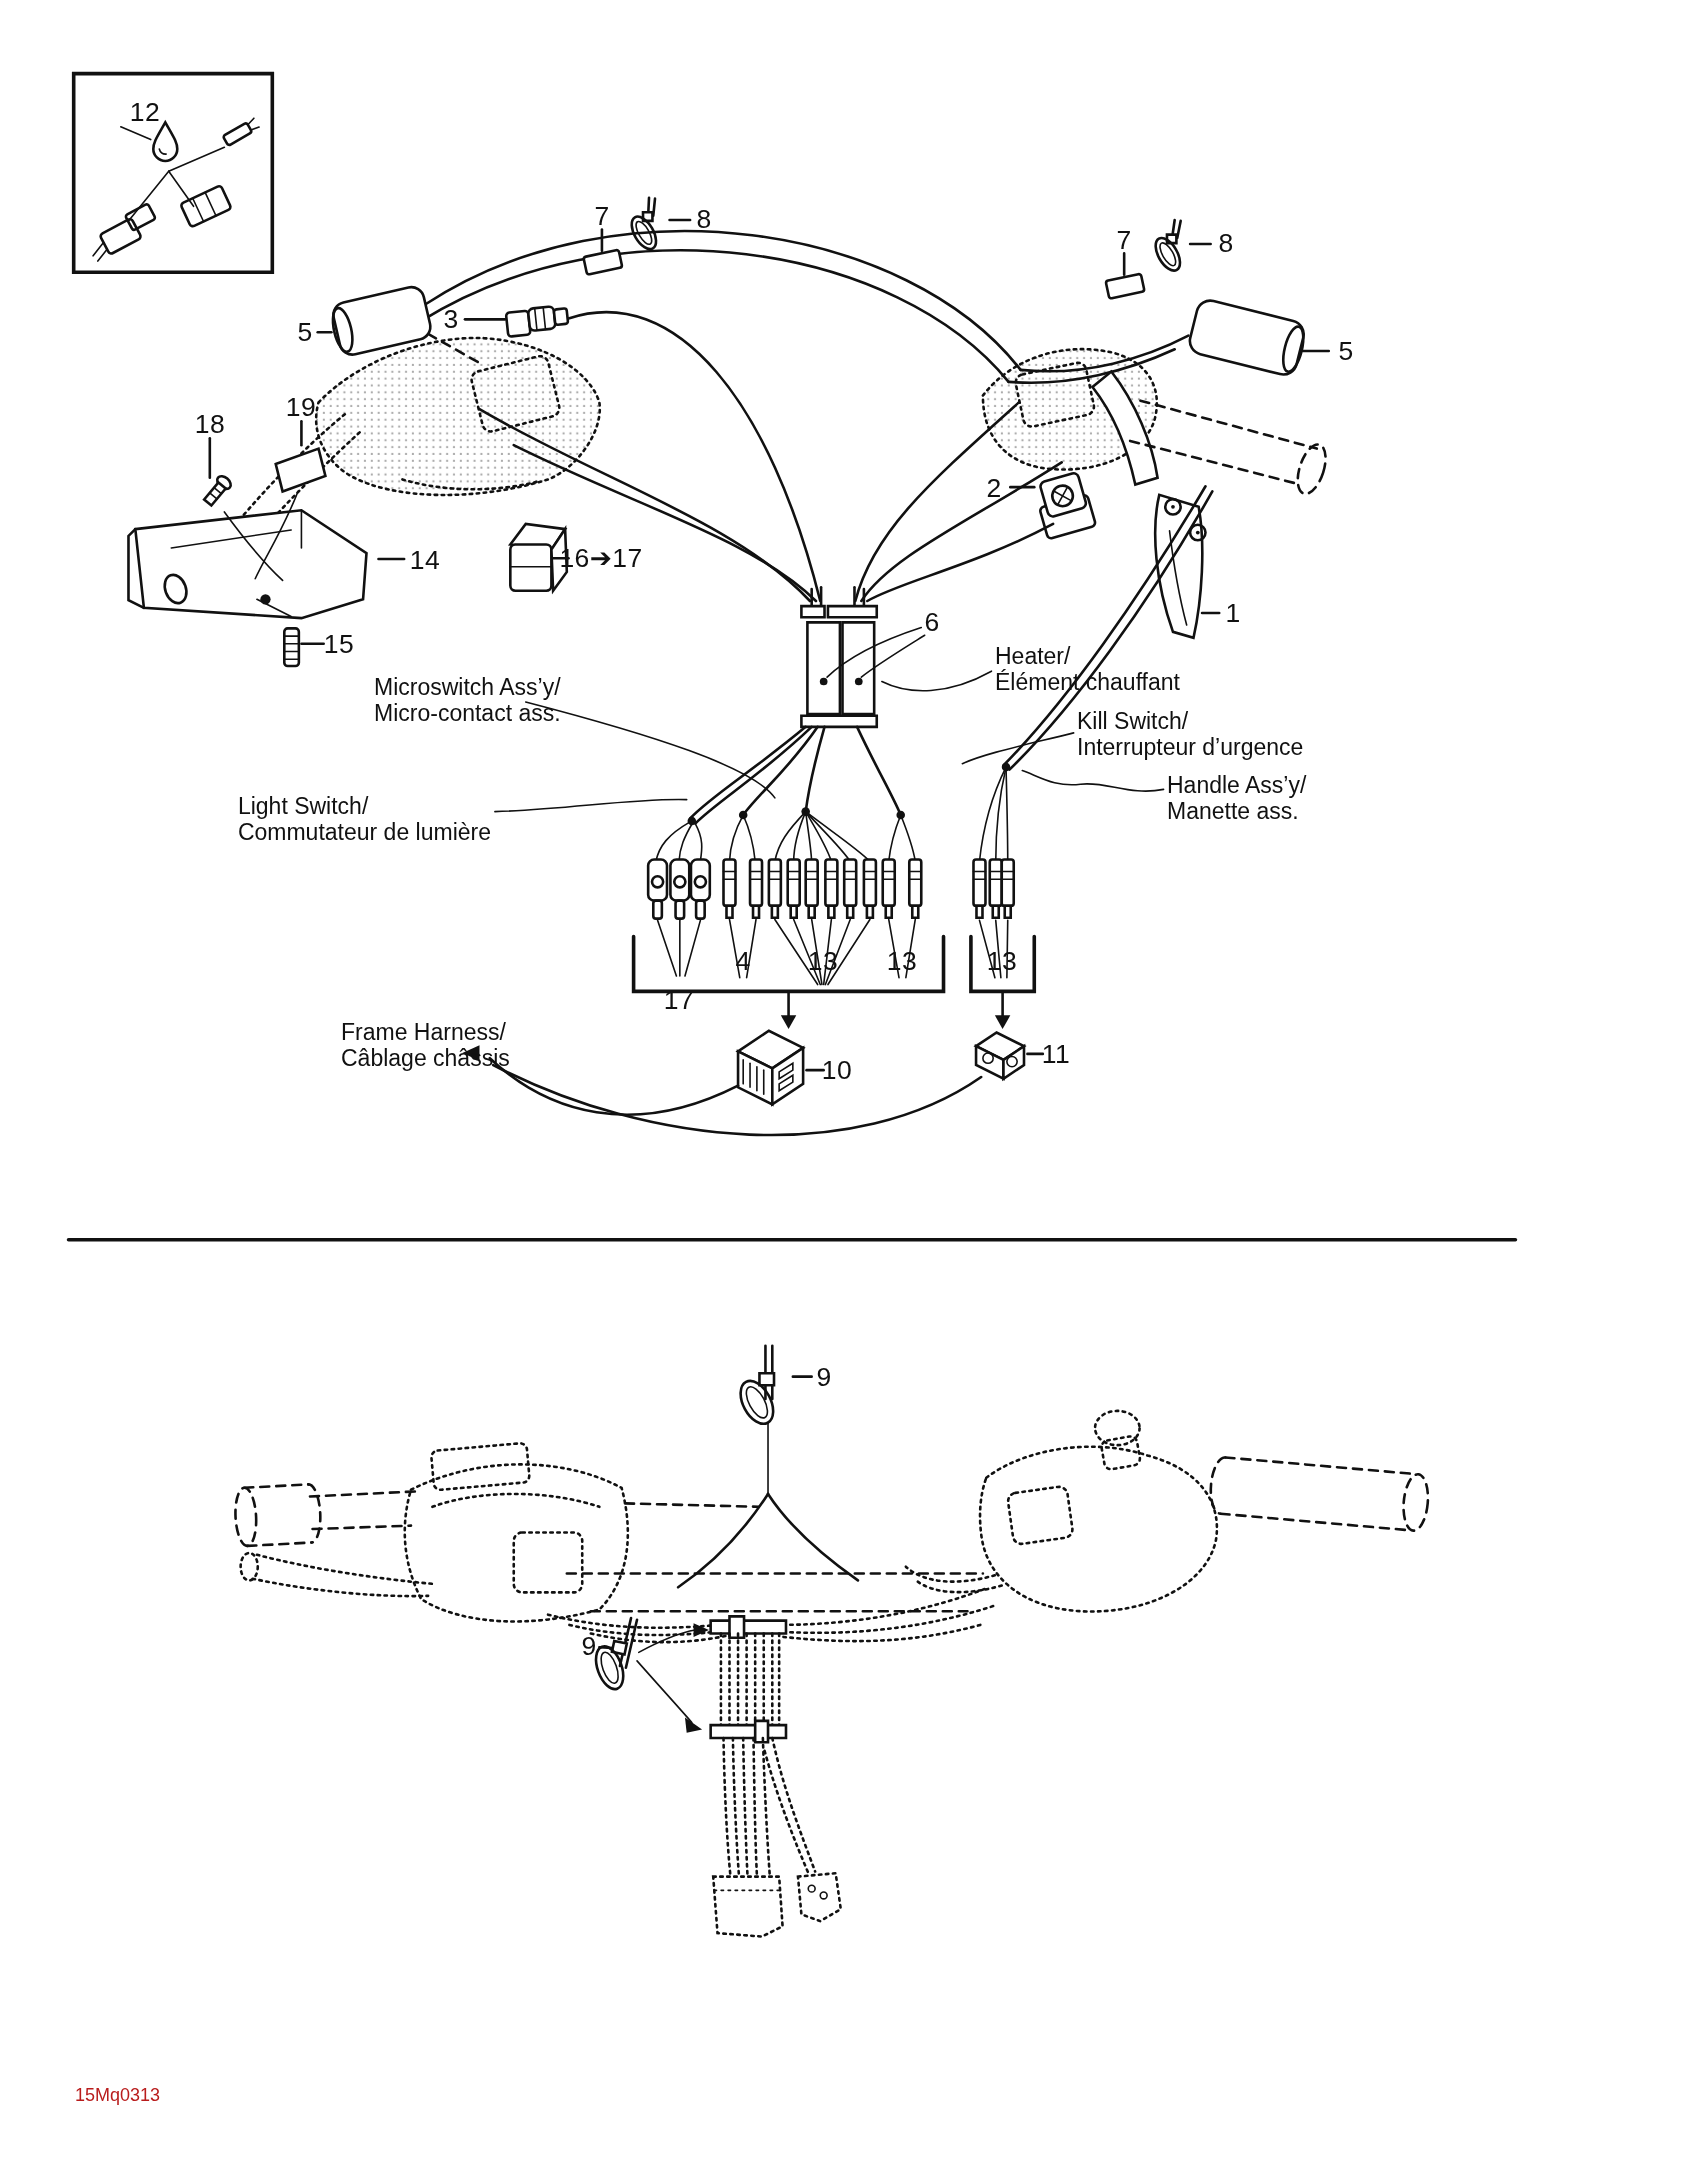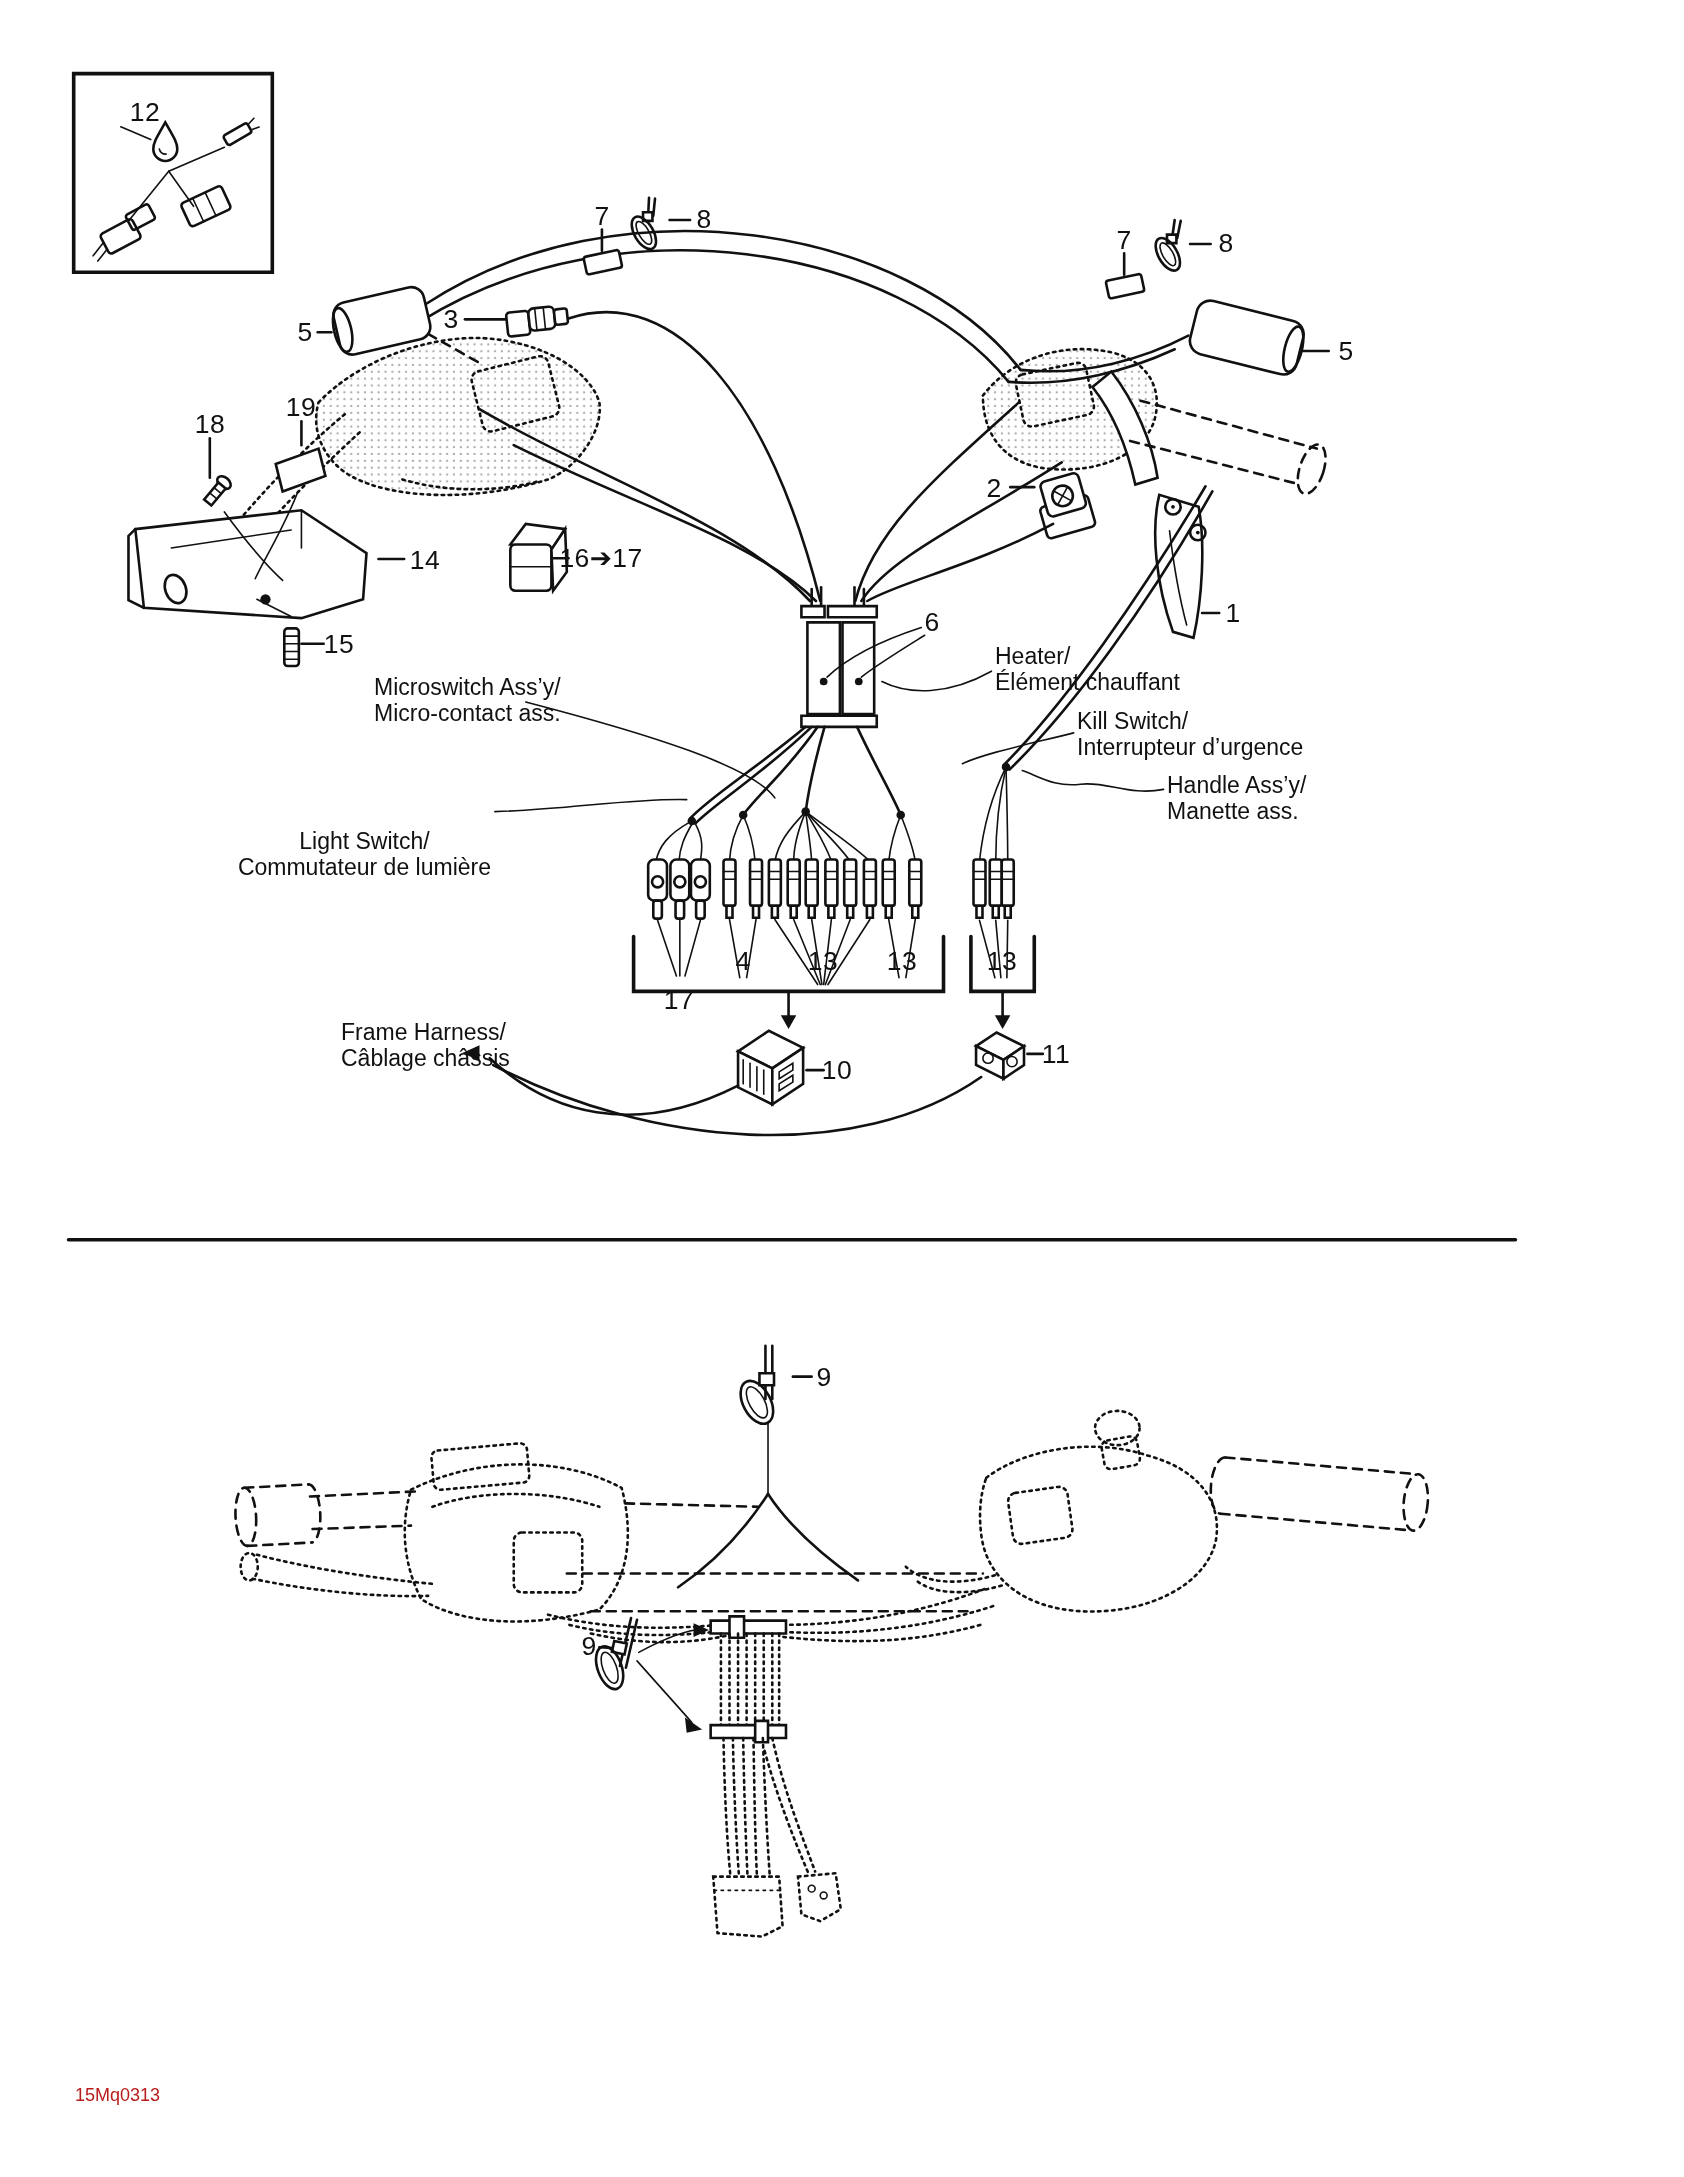--- a/index.html
+++ b/index.html
@@ -2,21 +2,21 @@
 <html style="font-size:13.7px"><head>
 <meta charset="utf-8">
 <style>
   html,body{margin:0;padding:0;background:#ffffff;}
   .page{position:relative;width:1685px;height:2178px;background:#ffffff;overflow:hidden;
         font-family:"Liberation Sans", sans-serif;color:#111;}
   .art{position:absolute;left:0;top:0;width:1685px;height:2178px;}
   .callout{position:absolute;transform:translate(-50%,-50%);font-size:26.5px;font-weight:500;
            letter-spacing:0.4px;color:#111;white-space:nowrap;}
   .tlabel{position:absolute;font-size:23px;line-height:1.12;color:#111;white-space:nowrap;}
-  .tlabel.right{text-align:center;transform:translateX(-100%);margin-top:35px;}
+  .tlabel.right{text-align:left;transform:translateX(-100%);}
   .tlabel span{display:block;}
   .footer-code{position:absolute;left:75px;top:2085px;font-size:18px;color:#b91c1c;}
   svg *{vector-effect:non-scaling-stroke;}
   .ln{stroke:#111;fill:none;stroke-width:2.6;stroke-linecap:round;}
   .thin{stroke-width:1.6;}
   .thick{stroke-width:3.6;}
   .dotl{stroke-dasharray:2.5 4.5;}
   .dashl{stroke-dasharray:9 7;}
   .wf{fill:#ffffff;}
   .bk{fill:#111;stroke:none;}

